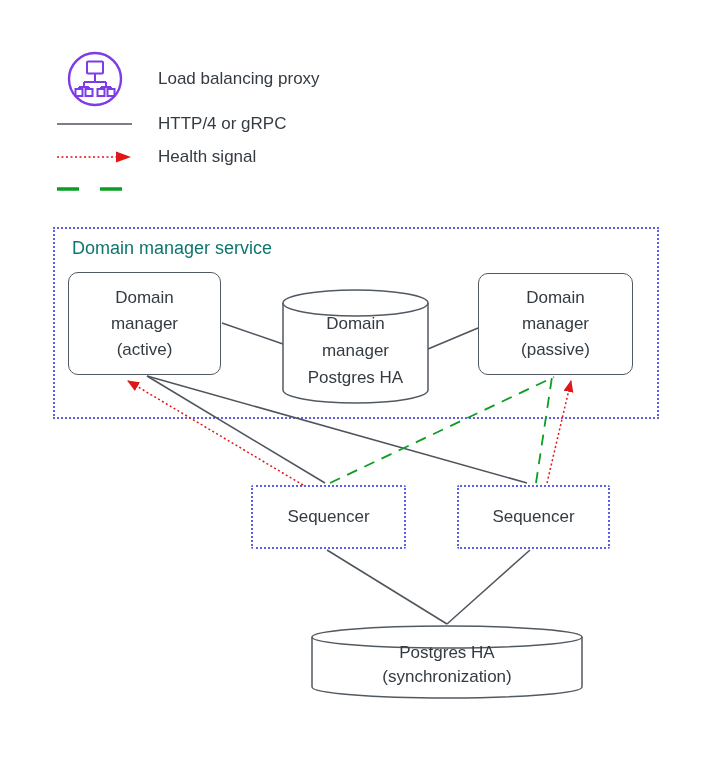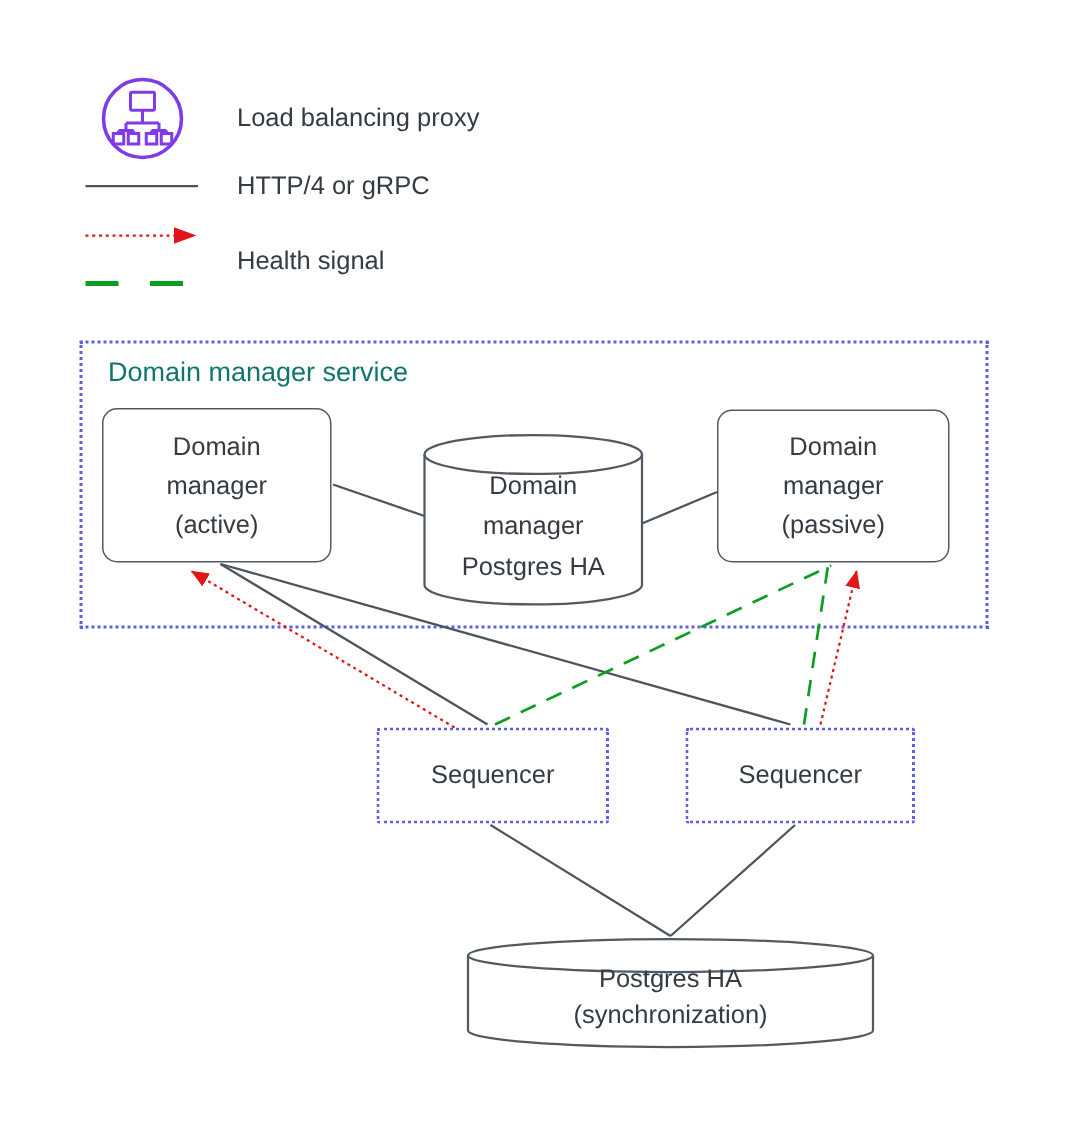--- a/index.html
+++ b/index.html
@@ -64,21 +64,21 @@
     <g>
       <line x1="57" y1="157" x2="116" y2="157" stroke="#e11717" stroke-width="1.5" stroke-dasharray="2 2.5"></line>
       <polygon points="116,151.5 131,157 116,162.5" fill="#e11717"></polygon>
     </g>
 
     <line x1="57" y1="189" x2="126" y2="189" stroke="#0b9e23" stroke-width="3.4" stroke-dasharray="22 21"></line>
   </svg>
 
   <div class="legend-label" style="top:69px;">Load balancing proxy</div>
   <div class="legend-label" style="top:114px;">HTTP/4 or gRPC</div>
-  <div class="legend-label" style="top:164px;">Health signal</div>
+  <div class="legend-label" style="top:147px;">Health signal</div>
 
   <div class="service-box"></div>
   <div class="service-title">Domain manager service</div>
 
   <div class="node solid dm-active">Domain
 manager
 (active)</div>
   <div class="node solid dm-passive">Domain
 manager
 (passive)</div>

